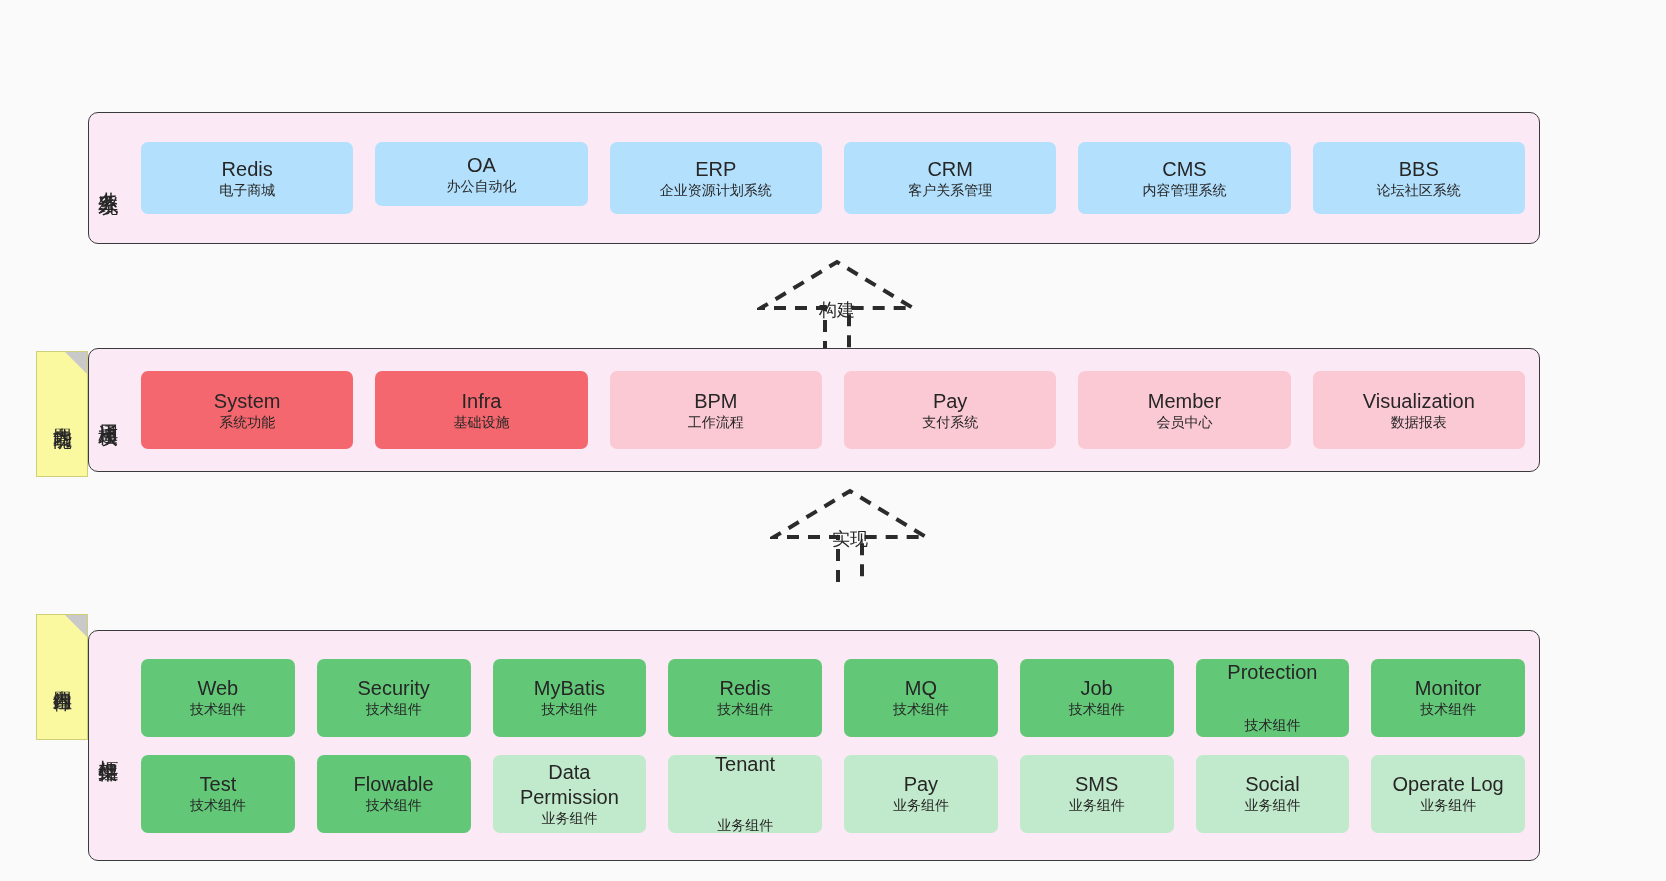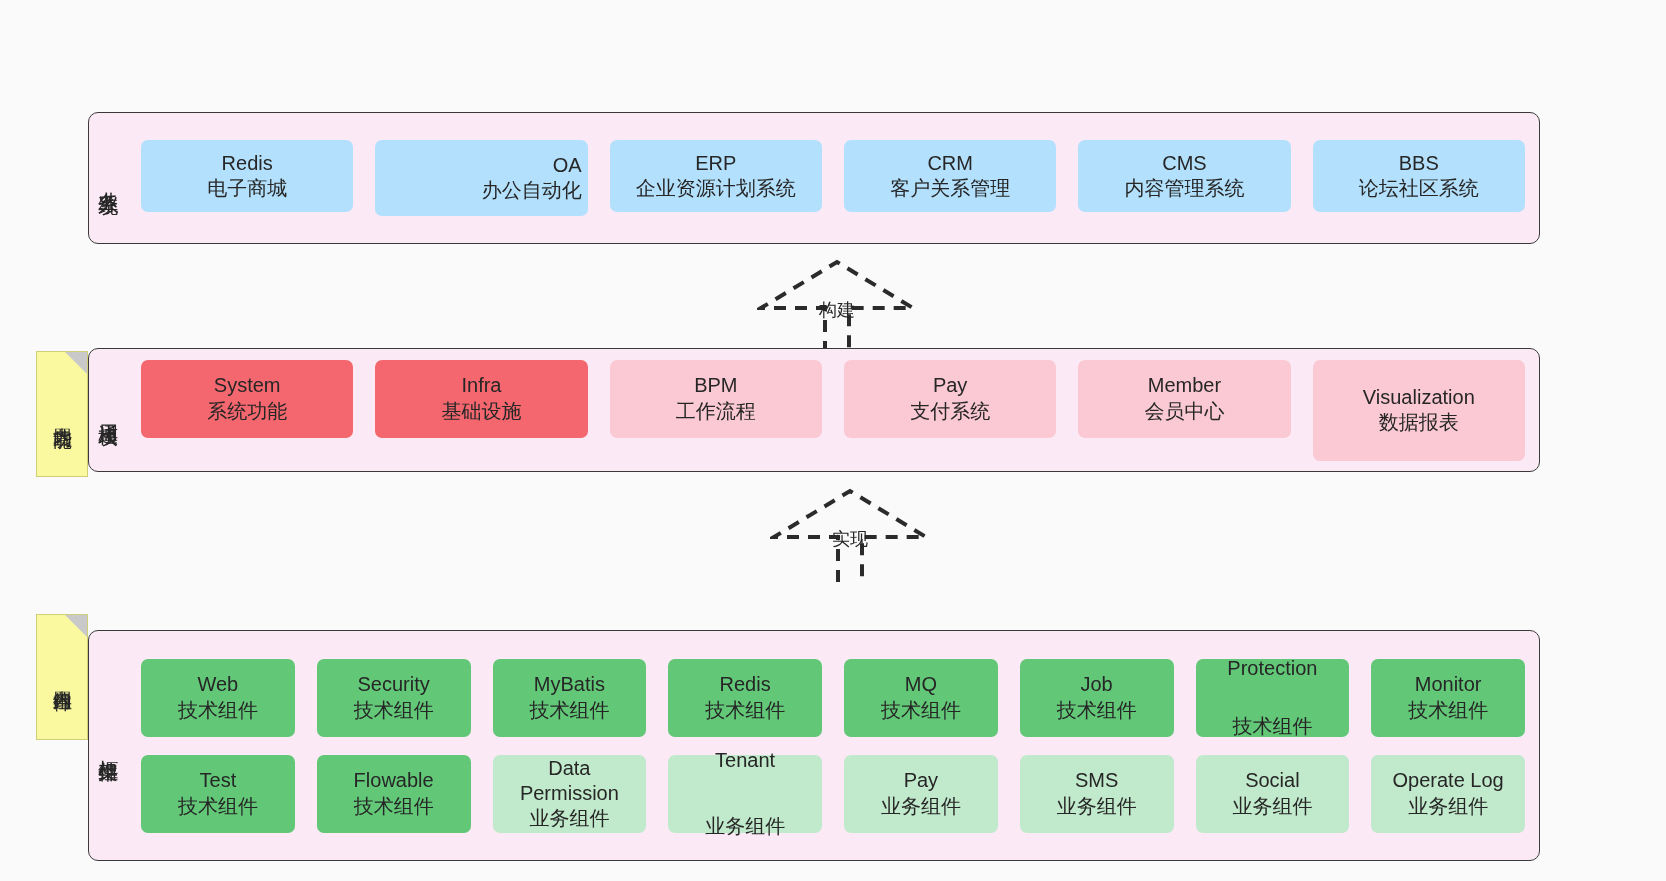--- a/index.html
+++ b/index.html
@@ -63,21 +63,21 @@
     flex-direction: column;
     align-items: center;
     justify-content: center;
     text-align: center;
     color: #262626;
     line-height: 1.26;
     padding: 4px 6px;
     user-select: none;
   }
   .cell .t1 { font-size: 20px; }
-  .cell .t2 { font-size: 20px; }
+  .cell .t2 { font-size: 14px; }
 
   .c-blue       { background: #b3e0fc; }
   .c-red        { background: #f4676e; }
   .c-pink       { background: #fbc9d4; }
   .c-green      { background: #62c878; }
   .c-greenlight { background: #c1e9cb; }
 
   
   .note {
     position: absolute;
@@ -126,21 +126,21 @@
 <div id="canvas">
 
   <div class="layer" id="layer-business" style="left:88px; top:112px; width:1452px; height:132px;">
     <div class="layer-title">业务系统</div>
     <div class="layer-body">
       <div class="row">
         <div class="cell c-blue" style="height:72px;">
           <span class="t1">Redis</span>
           <span class="t2">电子商城</span>
         </div>
-        <div class="cell c-blue" style="height:76px;align-items:flex-end;">
+        <div class="cell c-blue" style="height:64px;">
           <span class="t1">OA</span>
           <span class="t2">办公自动化</span>
         </div>
         <div class="cell c-blue" style="height:72px;">
           <span class="t1">ERP</span>
           <span class="t2">企业资源计划系统</span>
         </div>
         <div class="cell c-blue" style="height:72px;">
           <span class="t1">CRM</span>
           <span class="t2">客户关系管理</span>
@@ -186,21 +186,21 @@
           <span class="t2">工作流程</span>
         </div>
         <div class="cell c-pink" style="height:78px;">
           <span class="t1">Pay</span>
           <span class="t2">支付系统</span>
         </div>
         <div class="cell c-pink" style="height:78px;">
           <span class="t1">Member</span>
           <span class="t2">会员中心</span>
         </div>
-        <div class="cell c-pink" style="height:101px;">
+        <div class="cell c-pink" style="height:78px;">
           <span class="t1">Visualization</span>
           <span class="t2">数据报表</span>
         </div>
       </div>
     </div>
   </div>
 
   <div class="arrow" style="left:770px; top:487px;">
     <svg viewBox="0 0 160 95" xmlns="http://www.w3.org/2000/svg">
       <path d="M 68 95 L 68 50 L 4 50 L 80 4 L 156 50 L 92 50 L 92 95" fill="none" stroke="#2b2b2b" stroke-width="4" stroke-dasharray="12,9" stroke-linecap="butt" stroke-linejoin="miter"></path>

